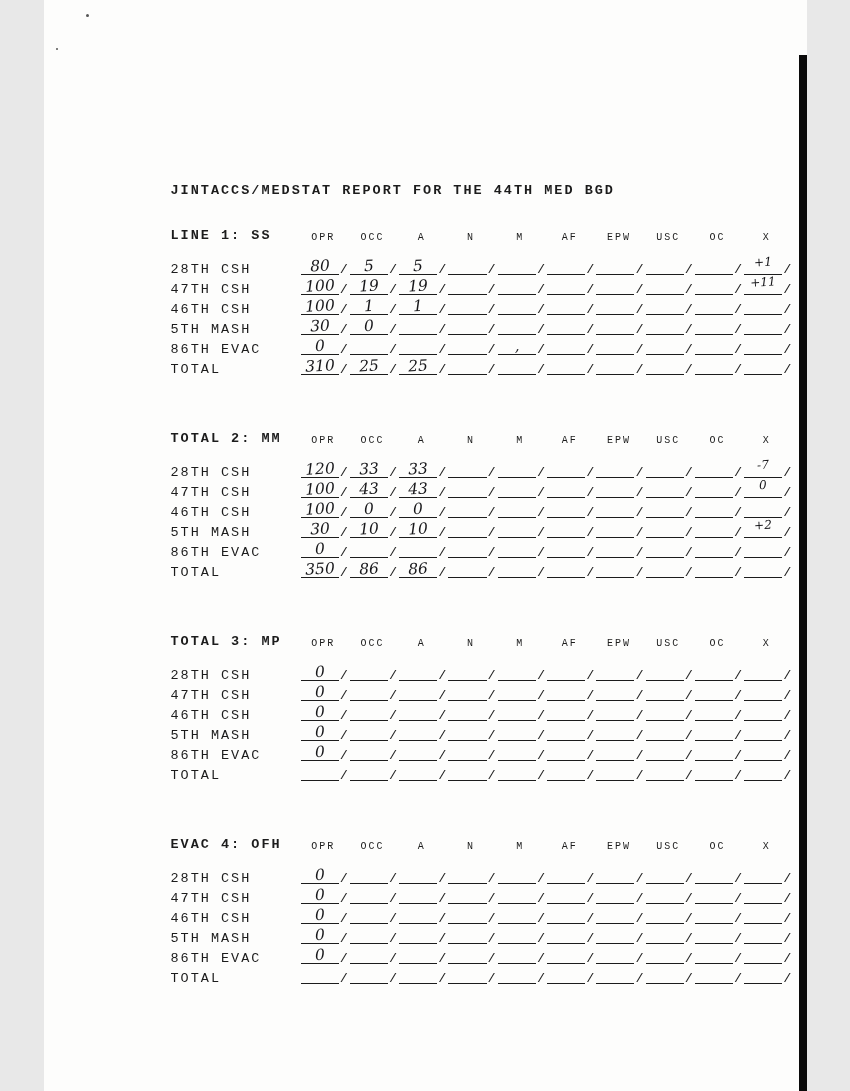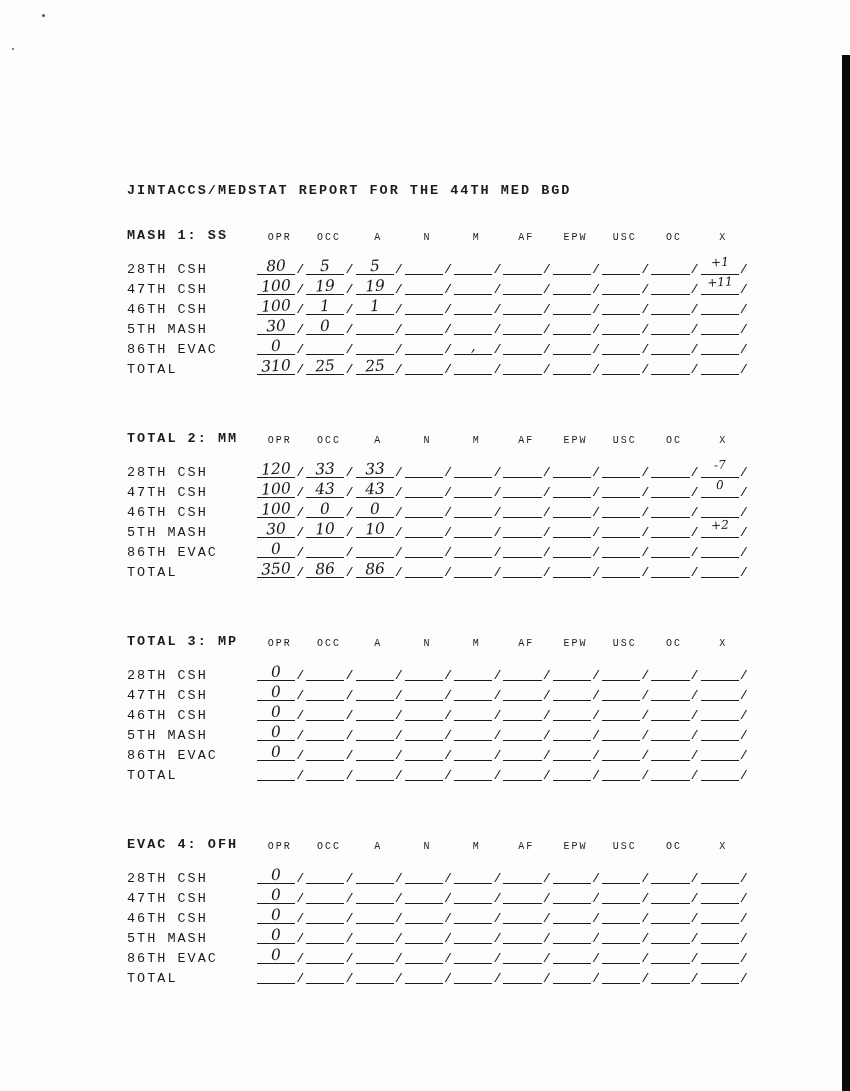--- a/index.html
+++ b/index.html
@@ -2,21 +2,21 @@
 <html><head>
 <meta charset="utf-8">
 <style>
   html, body {
     margin: 0;
     padding: 0;
     background: #e8e8e8;
   }
   .page {
     position: relative;
-    width: 850px;
+    width: 763px;
     height: 1091px;
     margin: 0 auto;
     background: #fdfdfc;
     overflow: hidden;
     font-family: "Liberation Mono", "DejaVu Sans Mono", monospace;
     color: #1c1c1c;
   }
   .scan-bar {
     position: absolute;
     top: 55px;
@@ -115,21 +115,21 @@
   <div class="scan-bar"></div>
   <div class="speck" style="left:42px; top:14px; width:3px; height:3px;"></div>
   <div class="speck" style="left:12px; top:48px; width:2px; height:2px;"></div>
 
   <div class="content">
     <div class="doc-title">JINTACCS/MEDSTAT REPORT FOR THE 44TH MED BGD</div>
 
     <div>
         <div class="section">
           <div class="grid header-row">
-            <div class="row-label section-label">MASH 1: SS</div>
+            <div class="row-label section-label">LINE 1: SS</div>
             <div class="col-head">OPR</div>
             <div class="col-head">OCC</div>
             <div class="col-head">A</div>
             <div class="col-head">N</div>
             <div class="col-head">M</div>
             <div class="col-head">AF</div>
             <div class="col-head">EPW</div>
             <div class="col-head">USC</div>
             <div class="col-head">OC</div>
             <div class="col-head">X</div>

